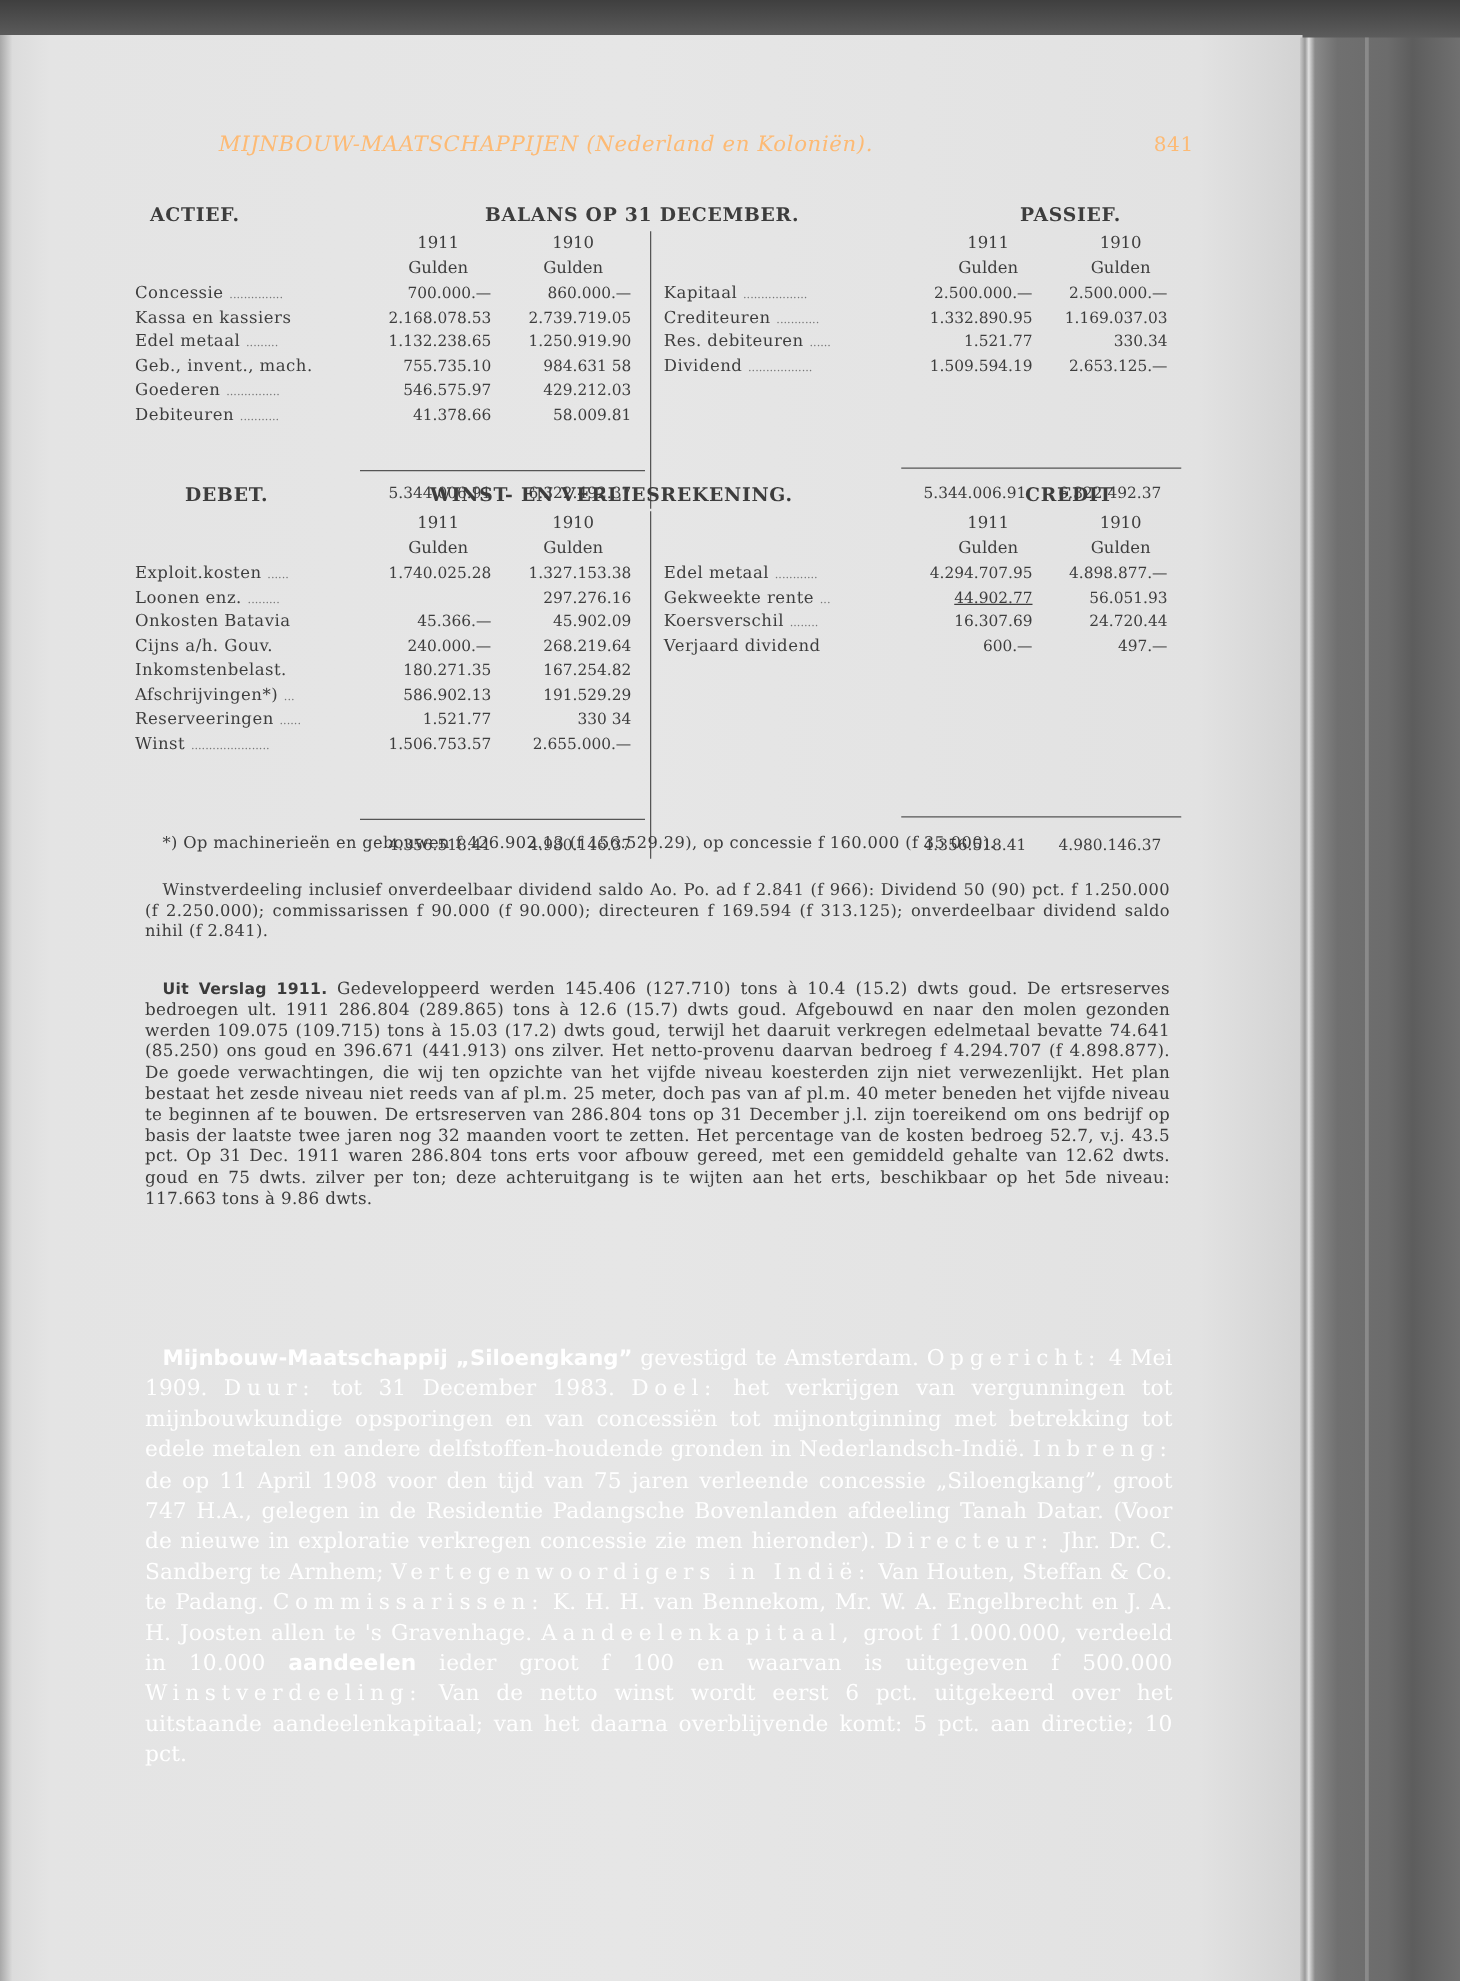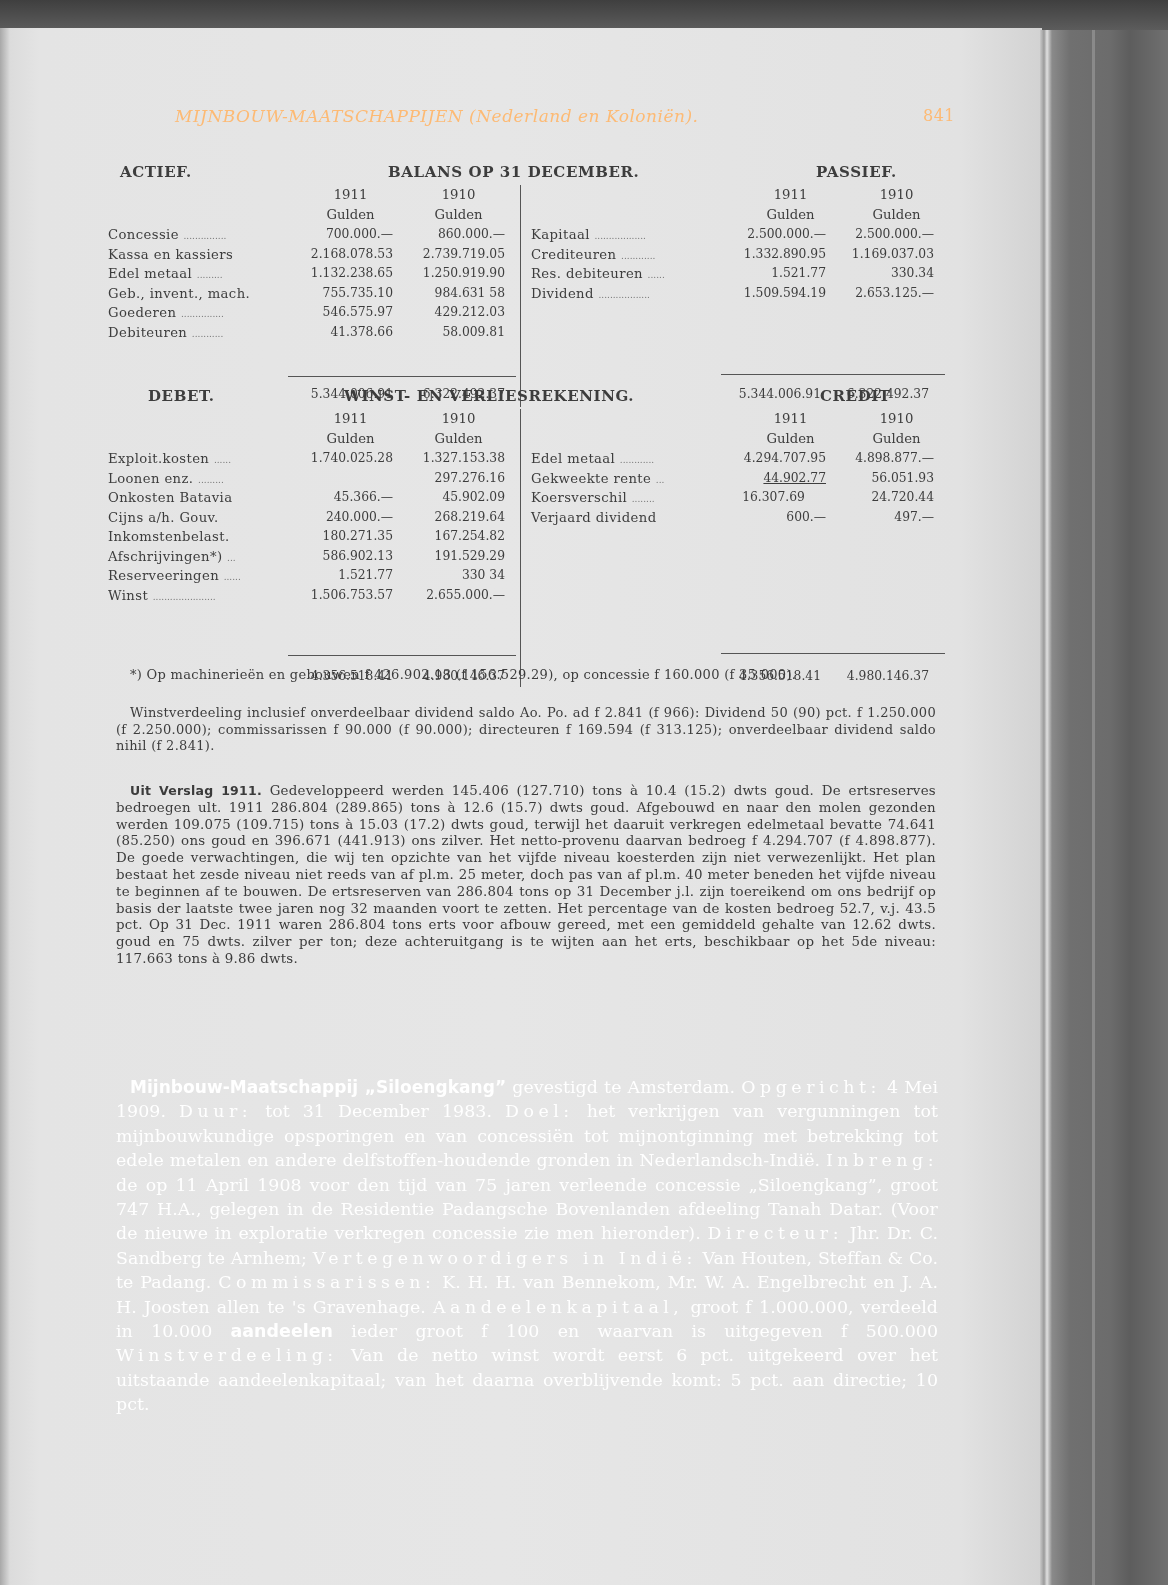--- a/index.html
+++ b/index.html
@@ -261,21 +261,21 @@
           <span class="v" style="left:195px;">4.294.707.95</span>
           <span class="v" style="left:303px;">4.898.877.—</span>
         </div>
       <div class="row">
           <span class="lbl" style="left:5px;"><span>Gekweekte rente</span> <span class="dots">...</span></span>
           <span class="v" style="left:195px;text-decoration:underline;">44.902.77</span>
           <span class="v" style="left:303px;">56.051.93</span>
         </div>
       <div class="row">
           <span class="lbl" style="left:5px;"><span>Koersverschil</span> <span class="dots">........</span></span>
-          <span class="v" style="left:195px;text-align:center;">16.307.69</span>
+          <span class="v" style="left:195px;">16.307.69</span>
           <span class="v" style="left:303px;">24.720.44</span>
         </div>
       <div class="row">
           <span class="lbl" style="left:5px;"><span>Verjaard dividend</span> <span class="dots"></span></span>
           <span class="v" style="left:195px;">600.—</span>
           <span class="v" style="left:303px;">497.—</span>
         </div>
       <div class="totline" style="top:244px; left:200px; width:224px;"></div>
       <div class="totrow" style="top:258px; left:0; width:420px;">
         <span class="v" style="left:195px;">4.356.518.41</span>

